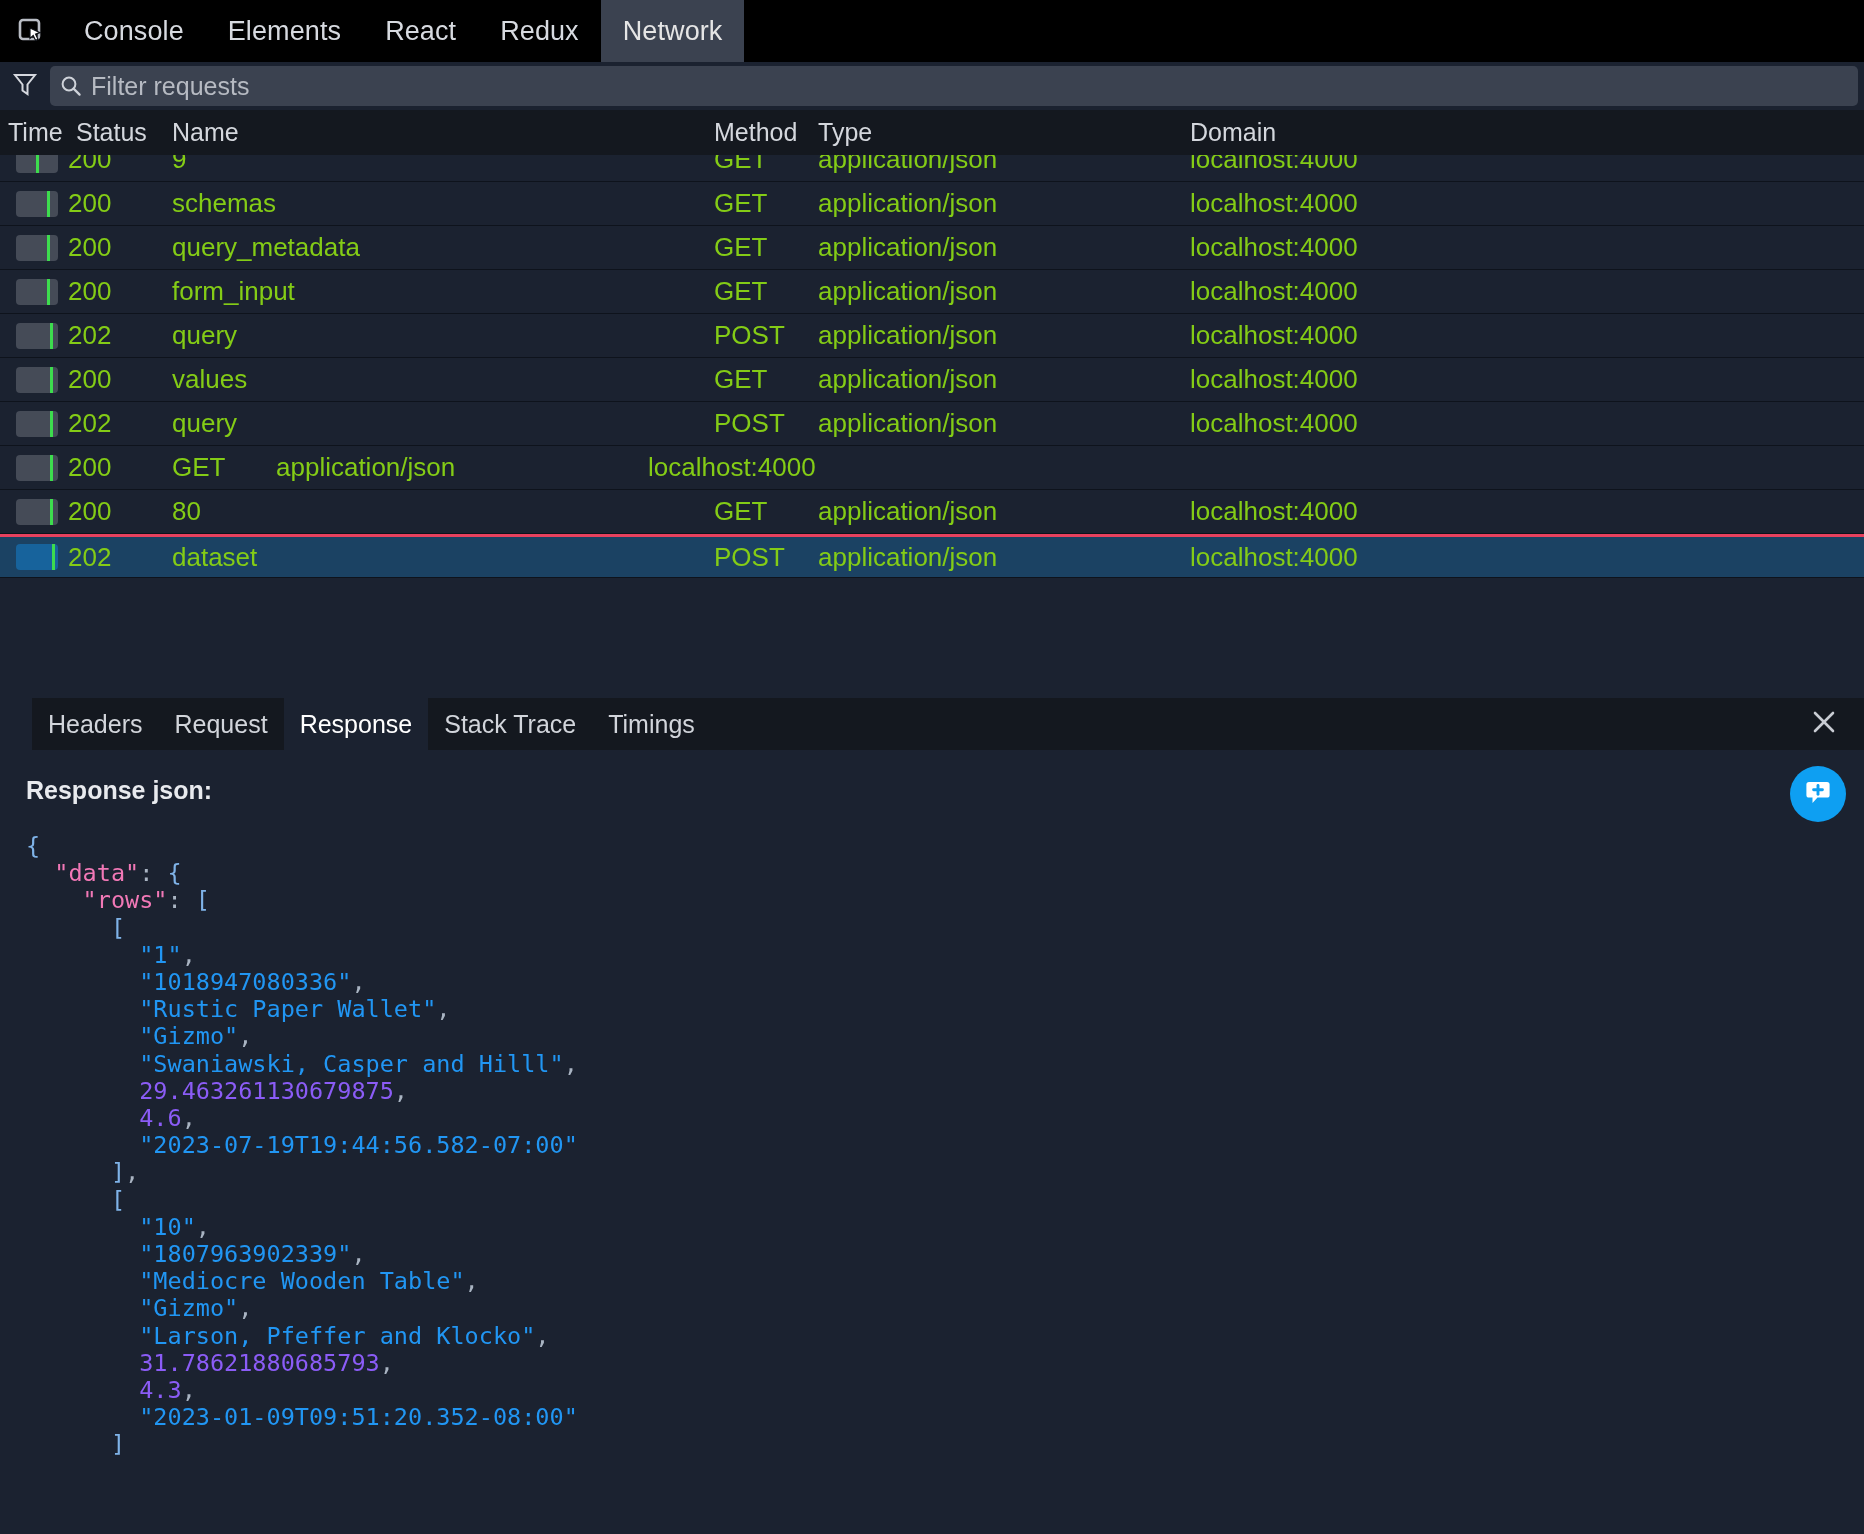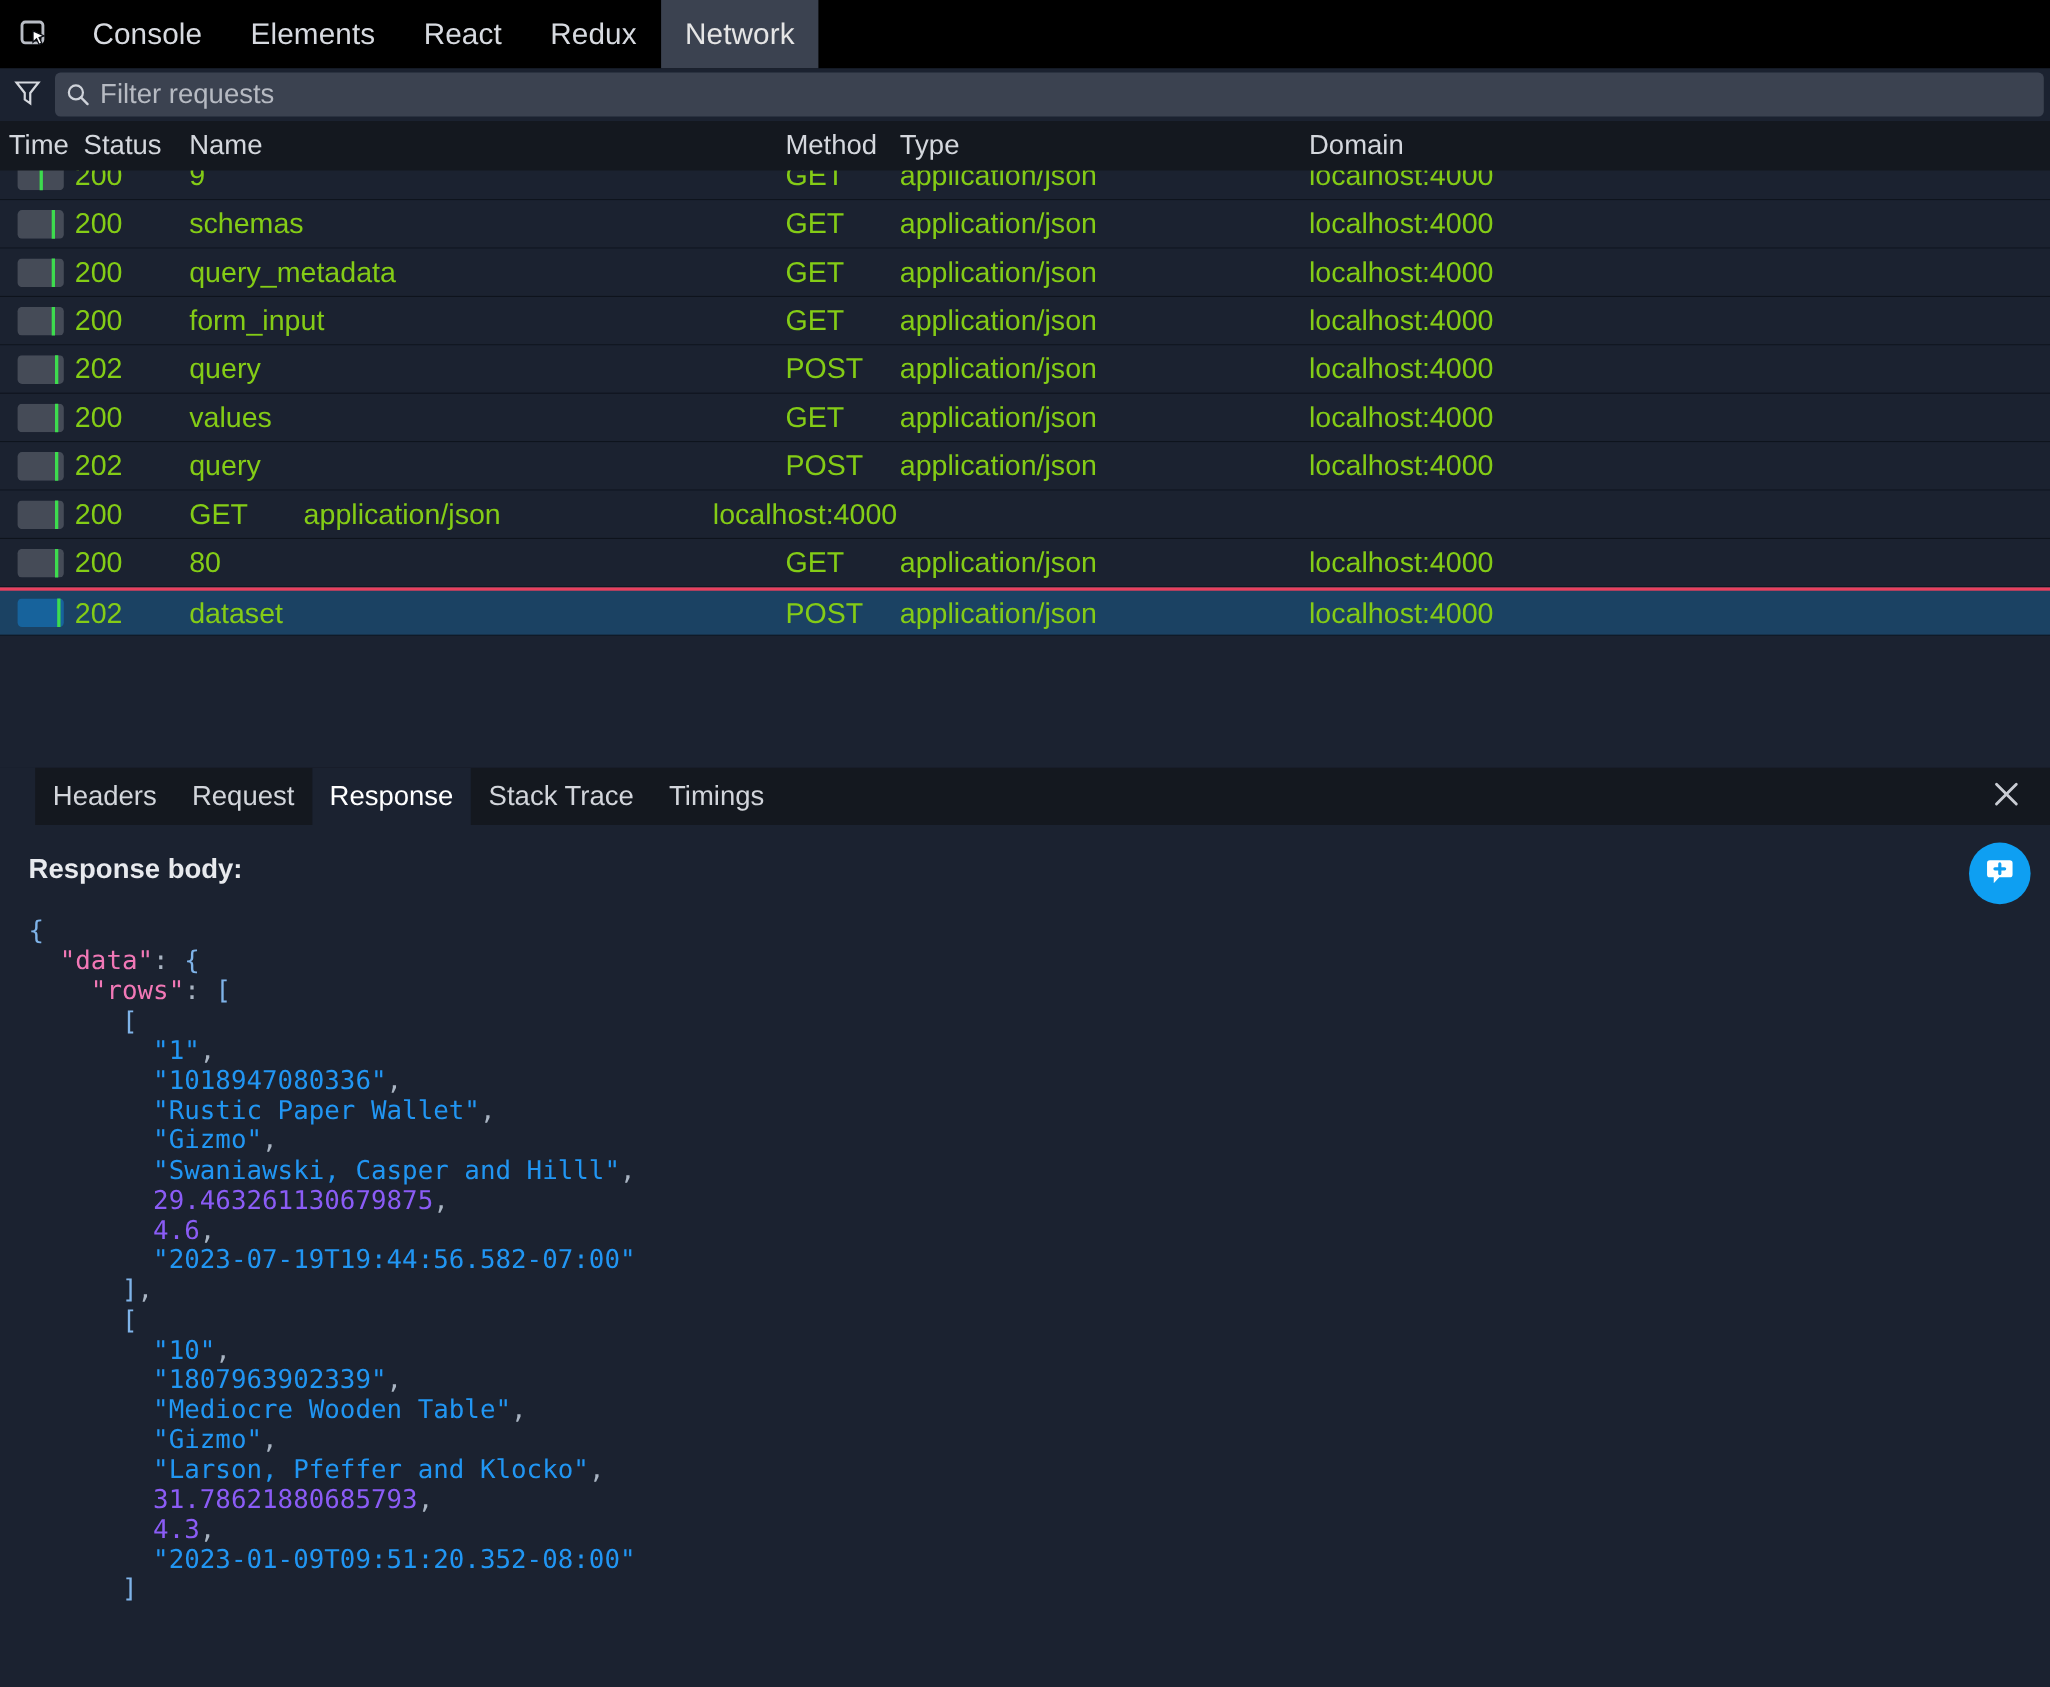--- a/index.html
+++ b/index.html
@@ -465,21 +465,21 @@
         <span>
           <svg width="28" height="28" viewBox="0 0 28 28">
             <line x1="5" y1="5" x2="23" y2="23" stroke="#c9ccd3" stroke-width="2.6" stroke-linecap="round"></line>
             <line x1="23" y1="5" x2="5" y2="23" stroke="#c9ccd3" stroke-width="2.6" stroke-linecap="round"></line>
           </svg>
         </span>
       </div>
     </div>
 
     <div class="detail-body">
-      <div class="body-title">Response body:</div>
+      <div class="body-title">Response json:</div>
       <pre class="json" id="json-view"><span class="j-brace">{</span>
   <span class="j-key">"data"</span><span class="j-punc">:</span> <span class="j-brace">{</span>
     <span class="j-key">"rows"</span><span class="j-punc">:</span> <span class="j-brace">[</span>
       <span class="j-brace">[</span>
         <span class="j-str">"1"</span><span class="j-punc">,</span>
         <span class="j-str">"1018947080336"</span><span class="j-punc">,</span>
         <span class="j-str">"Rustic Paper Wallet"</span><span class="j-punc">,</span>
         <span class="j-str">"Gizmo"</span><span class="j-punc">,</span>
         <span class="j-str">"Swaniawski, Casper and Hilll"</span><span class="j-punc">,</span>
         <span class="j-num">29.463261130679875</span><span class="j-punc">,</span>

